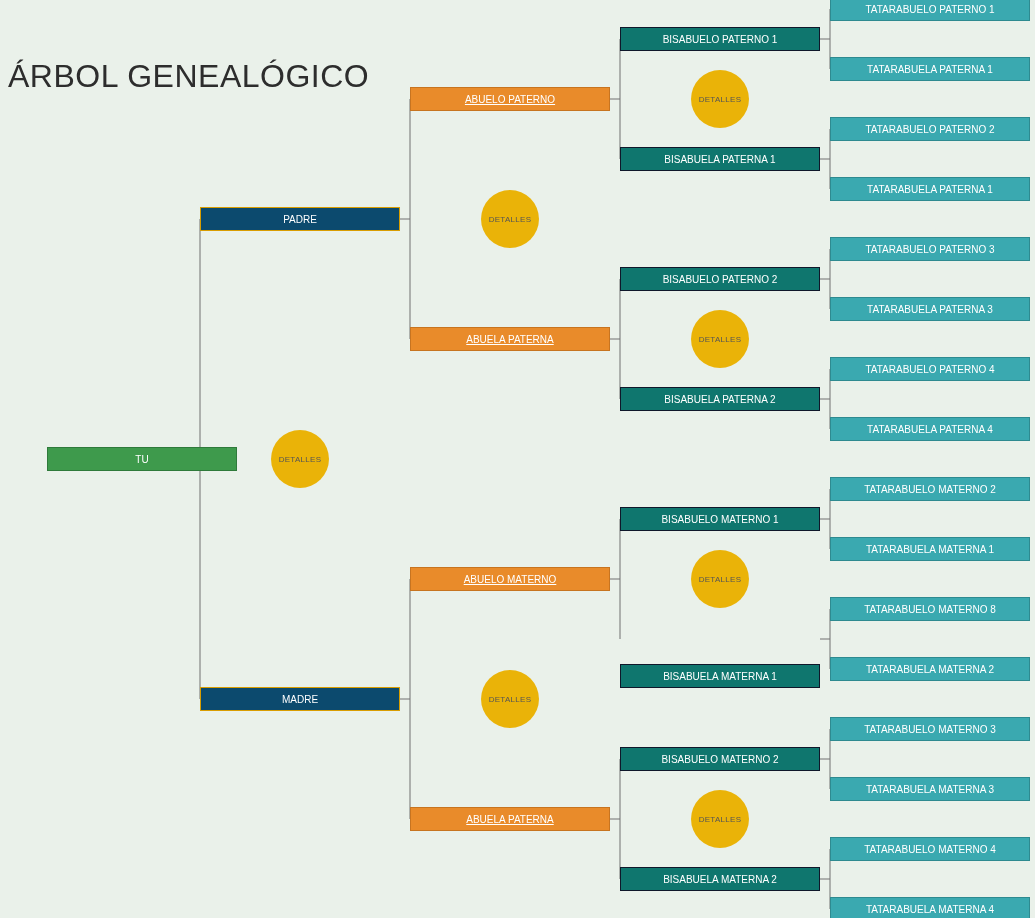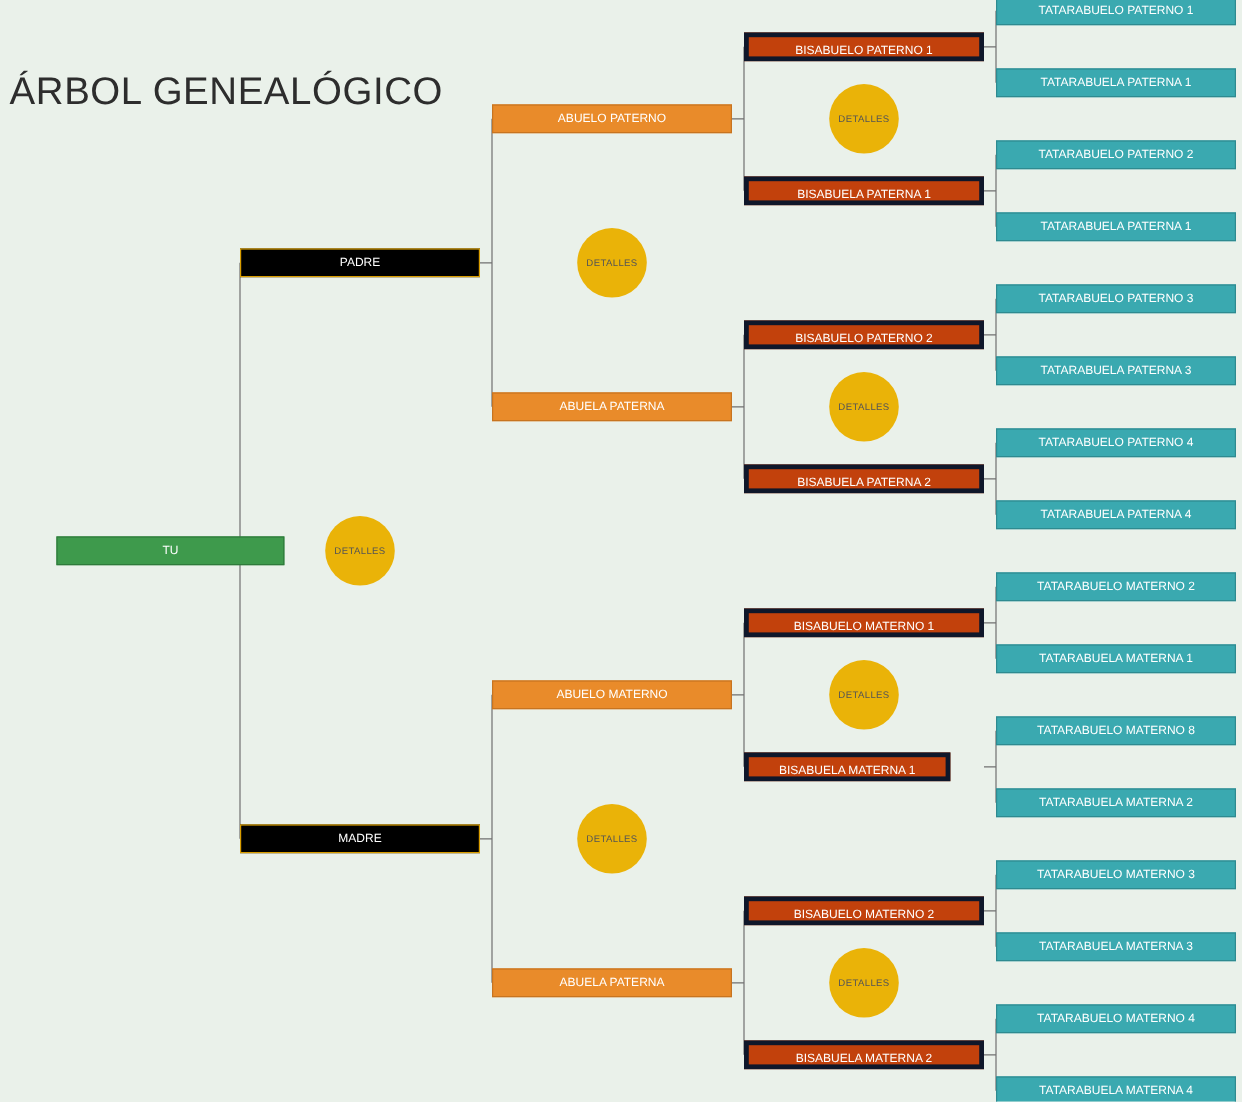--- a/index.html
+++ b/index.html
@@ -22,23 +22,23 @@
     height:24px;
     line-height:24px;
     color:#fff;
     font-size:10px;
     text-align:center;
     white-space:nowrap;
     box-sizing:border-box;
     padding:0 4px;
   }
   .g0{background:#3e9a4c;border:1px solid #2f7a3b;margin-left:47px;}
-  .g1{background:#000000;border:1px solid #d99d00;}
-  .g2{background:#e98b2a;border:1px solid #c77420;}
-  .g3{background:#c2410c;border:4px solid #0f172a;}
+  .g1{background:#0c4a6e;border:1px solid #d99d00;}
+  .g2{background:#e98b2a;border:1px solid #c77420;text-decoration:underline;}
+  .g3{background:#0f766e;border:1px solid #0f172a;}
   .g4{background:#3aa9b0;border:1px solid #2e8a90;}
   .detail{
     position:absolute;
     width:58px;height:58px;
     border-radius:50%;
     background:#eab308;
     color:#555;
     font-size:8px;
     display:flex;align-items:center;justify-content:center;
     letter-spacing:.3px;
@@ -89,21 +89,21 @@
 <div class="node g2" style="left:410px;top:87px;width:200px">ABUELO PATERNO</div>
 <div class="node g2" style="left:410px;top:327px;width:200px">ABUELA PATERNA</div>
 <div class="node g2" style="left:410px;top:567px;width:200px">ABUELO MATERNO</div>
 <div class="node g2" style="left:410px;top:807px;width:200px">ABUELA PATERNA</div>
 
 <div class="node g3" style="left:620px;top:27px;width:200px">BISABUELO PATERNO 1</div>
 <div class="node g3" style="left:620px;top:147px;width:200px">BISABUELA PATERNA 1</div>
 <div class="node g3" style="left:620px;top:267px;width:200px">BISABUELO PATERNO 2</div>
 <div class="node g3" style="left:620px;top:387px;width:200px">BISABUELA PATERNA 2</div>
 <div class="node g3" style="left:620px;top:507px;width:200px">BISABUELO MATERNO 1</div>
-<div class="node g3" style="left:620px;top:627px;width:172px">BISABUELA MATERNA 1</div>
+<div class="node g3" style="left:620px;top:664px;width:200px">BISABUELA MATERNA 1</div>
 <div class="node g3" style="left:620px;top:747px;width:200px">BISABUELO MATERNO 2</div>
 <div class="node g3" style="left:620px;top:867px;width:200px">BISABUELA MATERNA 2</div>
 
 <div class="node g4" style="left:830px;top:-3px;width:200px">TATARABUELO PATERNO 1</div>
 <div class="node g4" style="left:830px;top:57px;width:200px">TATARABUELA PATERNA 1</div>
 <div class="node g4" style="left:830px;top:117px;width:200px">TATARABUELO PATERNO 2</div>
 <div class="node g4" style="left:830px;top:177px;width:200px">TATARABUELA PATERNA 1</div>
 <div class="node g4" style="left:830px;top:237px;width:200px">TATARABUELO PATERNO 3</div>
 <div class="node g4" style="left:830px;top:297px;width:200px">TATARABUELA PATERNA 3</div>
 <div class="node g4" style="left:830px;top:357px;width:200px">TATARABUELO PATERNO 4</div>

